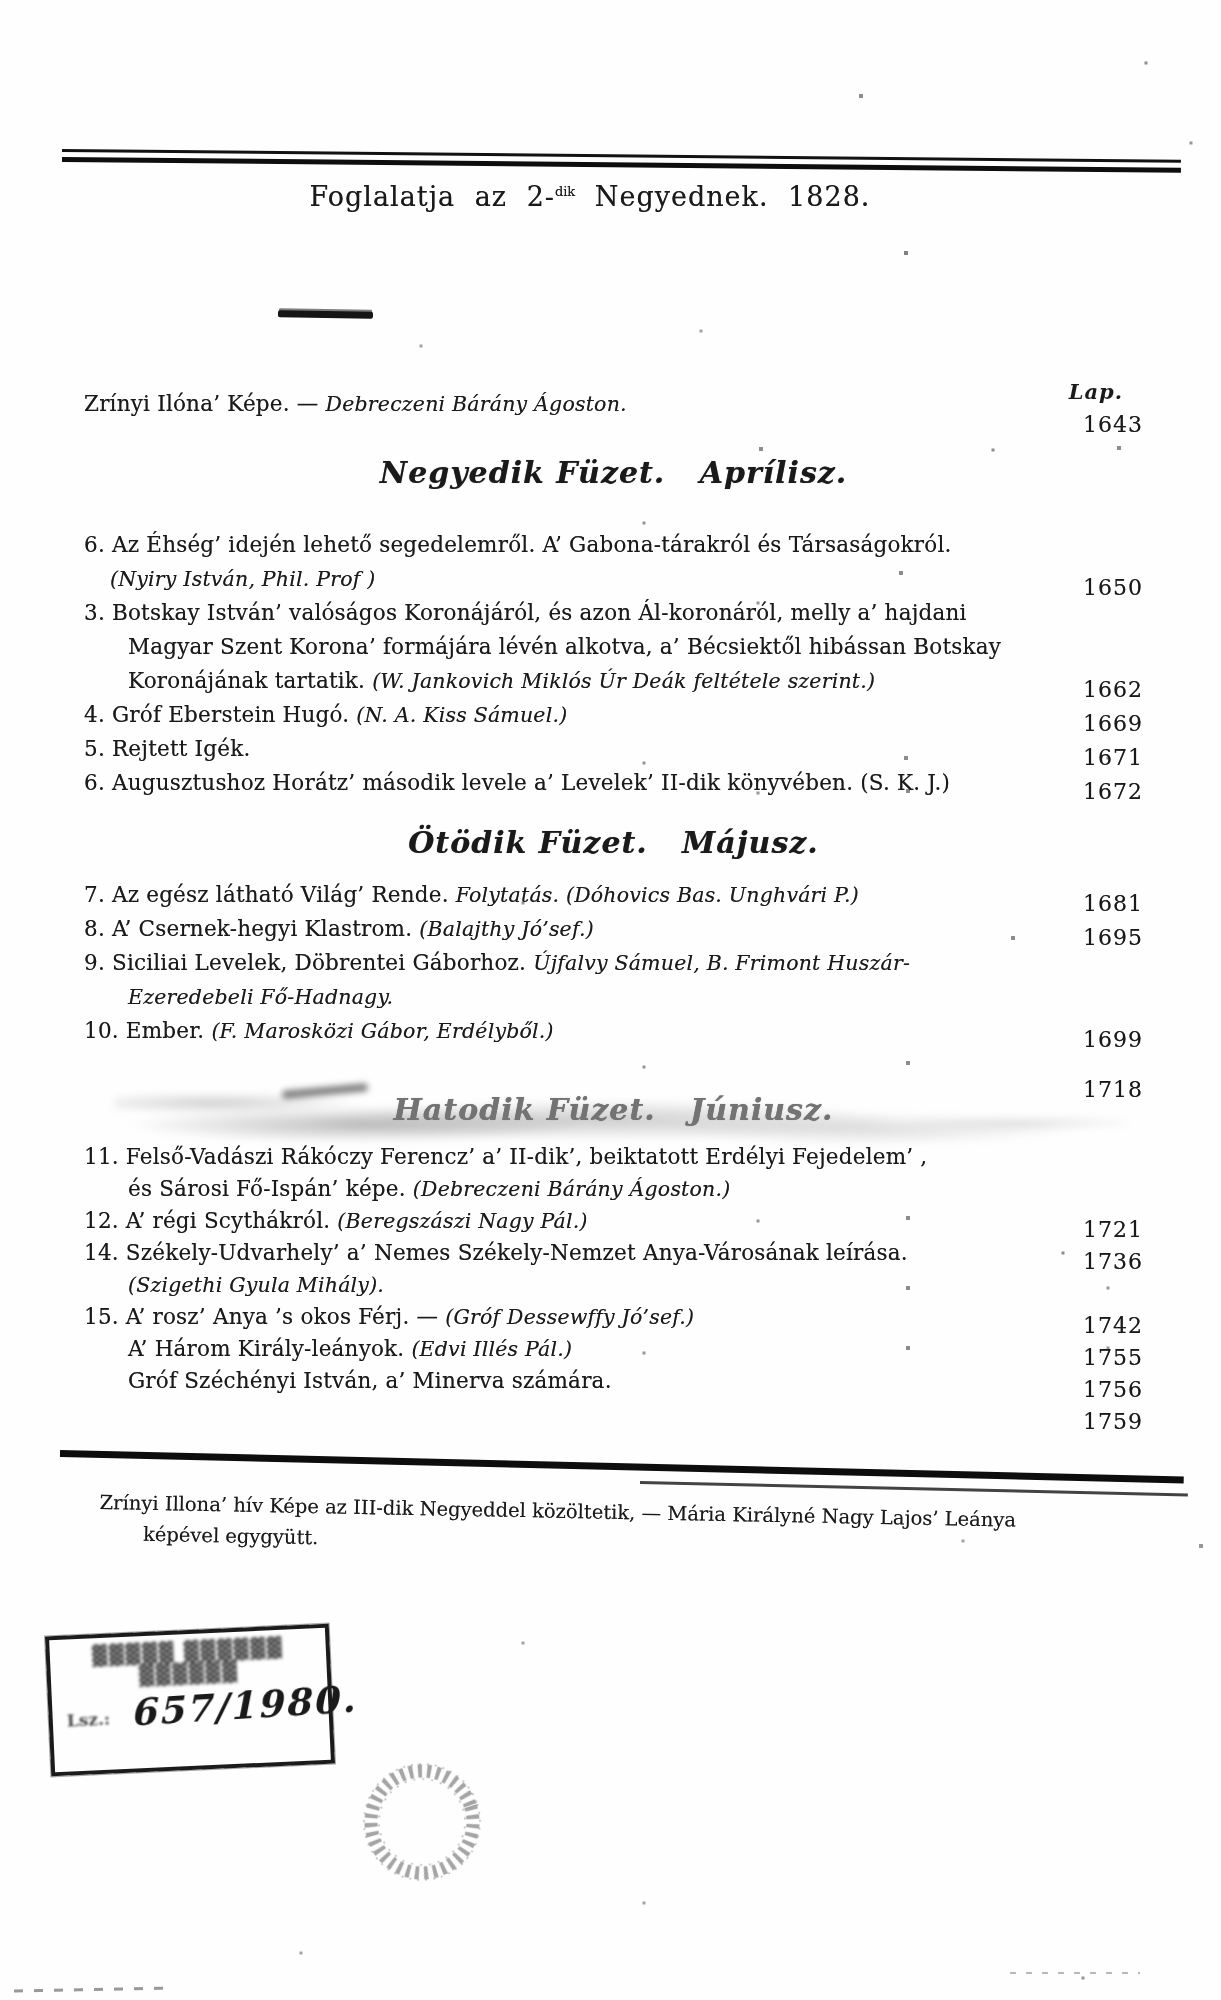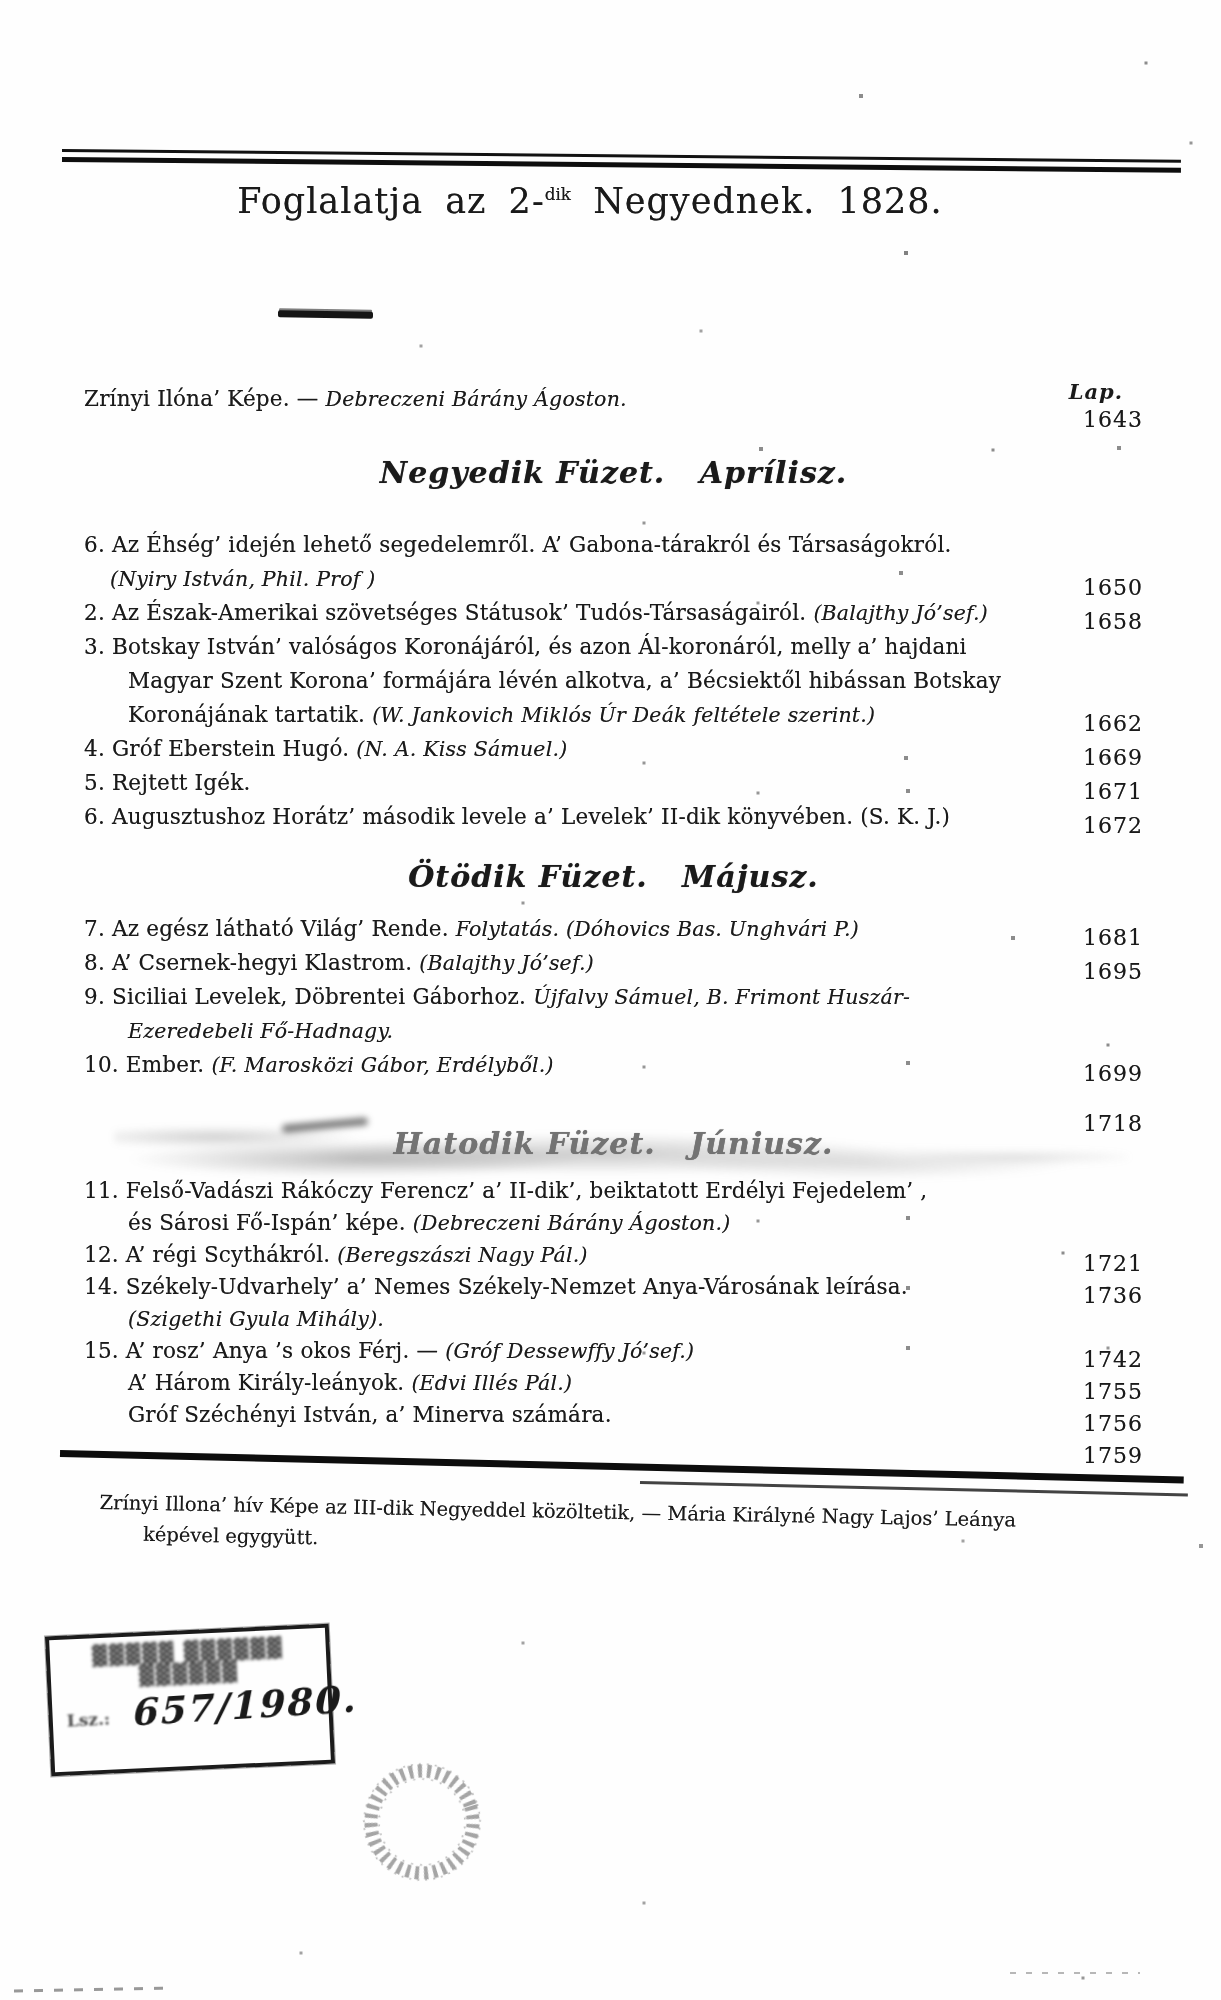--- a/index.html
+++ b/index.html
@@ -13,27 +13,27 @@
   .rule-top-b{position:absolute;left:62px;top:157px;width:1119px;height:5px;background:#0e0e0e;
     transform:rotate(0.55deg);transform-origin:left center;}
   .divider-short{position:absolute;left:278px;top:311px;width:95px;height:7px;background:#151515;
     transform:rotate(0.8deg);border-radius:2px;box-shadow:0 -3px 0 -1px rgba(20,20,20,.55);}
   .rule-bottom{position:absolute;left:60px;top:1450px;width:1124px;height:7px;background:#0d0d0d;
     transform:rotate(1.35deg);transform-origin:left center;}
   .rule-bottom-echo{position:absolute;left:640px;top:1481px;width:548px;height:3px;background:#222;
     transform:rotate(1.3deg);transform-origin:left center;opacity:.85;}
   
   .title{position:absolute;left:40px;top:181px;width:1100px;text-align:center;
-    font-size:35px;letter-spacing:1px;word-spacing:10px;white-space:pre;
+    font-size:27px;letter-spacing:1px;word-spacing:10px;white-space:pre;
     text-shadow:0 0 .6px rgba(0,0,0,.6);}
   .title sup{font-size:.48em;letter-spacing:0;}
   
   .lap-label{position:absolute;right:98px;top:379px;font-style:italic;font-weight:700;
     font-size:21px;letter-spacing:1px;}
-  .zrinyi-row{position:absolute;left:84px;right:78px;top:389px;display:flex;line-height:20px;}
+  .zrinyi-row{position:absolute;left:84px;right:78px;top:389px;display:flex;line-height:30px;}
   .zrinyi-row .entry{flex:1;font-size:21.5px;}
   .zrinyi-row .pagenum{transform:translateY(21px);}
   
   #toc{position:absolute;left:84px;right:78px;top:450px;}
   .heading{font-style:italic;font-weight:700;font-size:30px;line-height:46px;text-align:center;
     white-space:pre;letter-spacing:1px;text-shadow:0 0 .7px rgba(0,0,0,.55);}
   .sec0 .heading{margin:0 0 32px;}
   .sec1 .heading{margin:20px 0 12px;}
   .sec2 .heading{margin:-10px 0 8px;position:relative;z-index:1;filter:blur(.5px);color:#737373;}
   .sec0 .row{line-height:34px;}
@@ -128,24 +128,20 @@
         <div class="heading">Negyedik Füzet.   Aprílisz.</div>
         <div class="row">
           <div class="entry"><span class="rm">6. Az Éhség’ idején lehető segedelemről. A’ Gabona-tárakról és Társaságokról.</span></div>
           <div class="pagenum"></div>
         </div>
         <div class="row">
           <div class="entry ind2"><span class="it">(Nyiry István, Phil. Prof )</span></div>
           <div class="pagenum">1650</div>
         </div>
         <div class="row">
-          <div class="entry"><span class="rm">2. Az Észak-Amerikai szövetséges Státusok’ Tudós-Társaságairól. </span><span class="it">(Balajthy Jó’sef.)</span></div>
-          <div class="pagenum">1658</div>
-        </div>
-        <div class="row">
           <div class="entry"><span class="rm">3. Botskay István’ valóságos Koronájáról, és azon Ál-koronáról, melly a’ hajdani</span></div>
           <div class="pagenum"></div>
         </div>
         <div class="row">
           <div class="entry ind1"><span class="rm">Magyar Szent Korona’ formájára lévén alkotva, a’ Bécsiektől hibássan Botskay</span></div>
           <div class="pagenum"></div>
         </div>
         <div class="row">
           <div class="entry ind1"><span class="rm">Koronájának tartatik. </span><span class="it">(W. Jankovich Miklós Úr Deák feltétele szerint.)</span></div>
           <div class="pagenum">1662</div>

